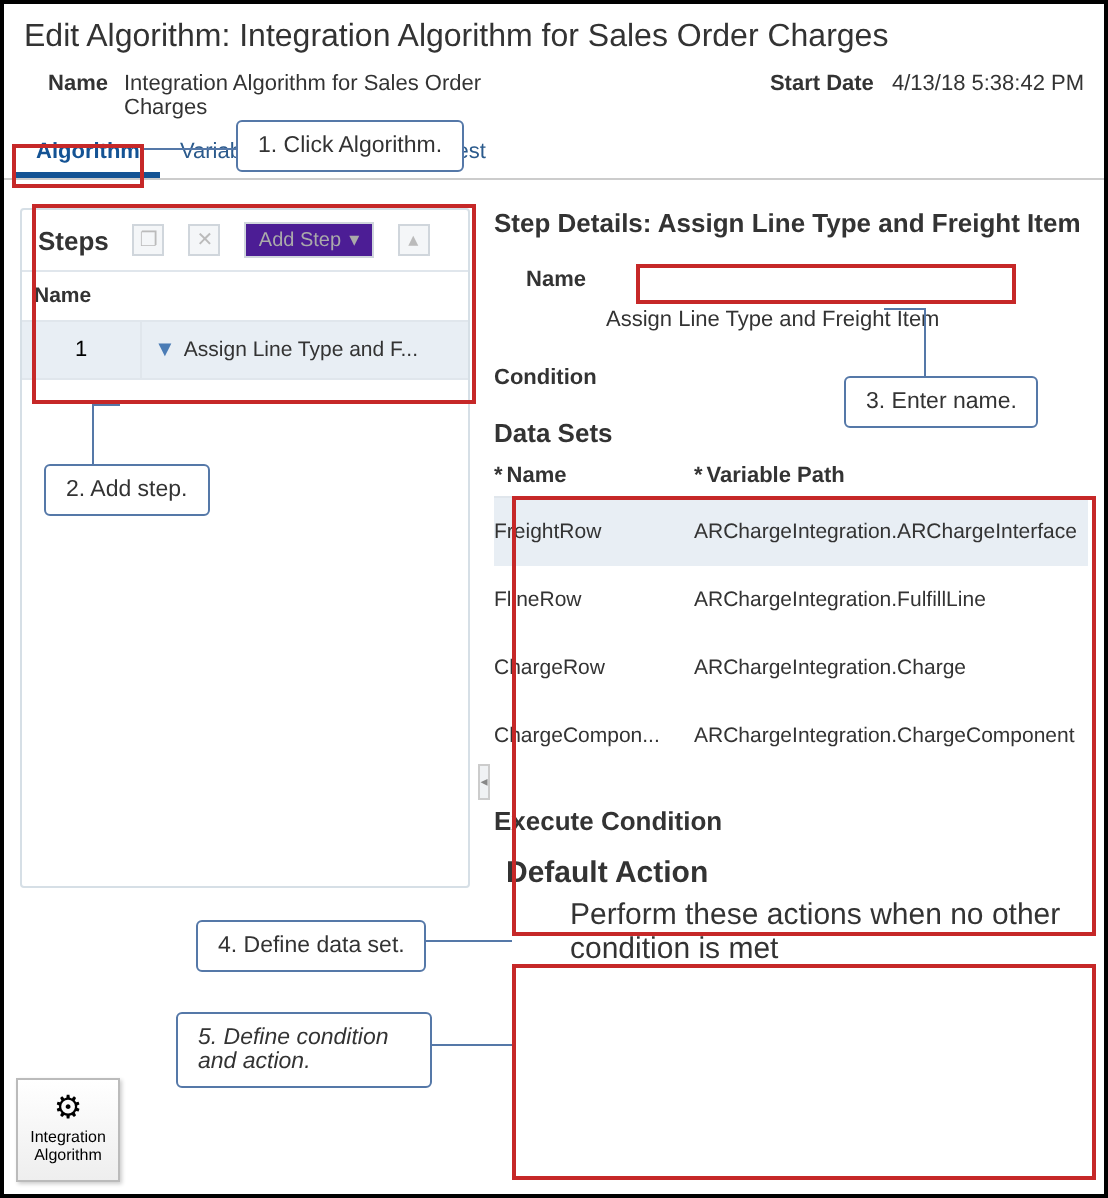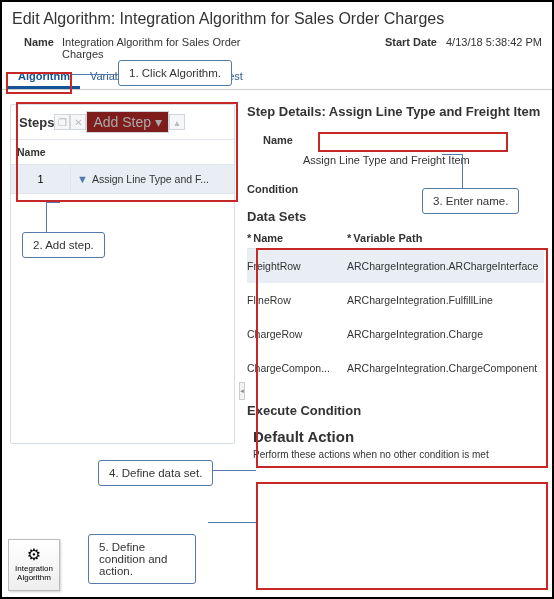--- a/index.html
+++ b/index.html
@@ -11,24 +11,24 @@
 .name-value { flex: 0 0 auto; width: 180px; font-size: 11px; color: #333; }
 .start-date { margin-left: auto; font-size: 11px; color: #333; }
 .start-date-label { font-weight: bold; margin-right: 6px; }
 .tabs { display: flex; border-bottom: 1px solid #ccc; padding: 0 6px; position: relative; }
 .tab { padding: 6px 10px 4px; font-size: 11px; color: #2b5a8c; cursor: pointer; }
 .tab.active { color: #145394; font-weight: bold; border-bottom: 3px solid #145394; }
 .content { display: flex; padding: 14px 8px 8px; gap: 12px; }
 .left-col { width: 225px; }
 .right-col { flex: 1; min-width: 0; }
 .steps-panel { border: 1px solid #d6dfe6; border-radius: 2px; height: 340px; display: flex; flex-direction: column; }
-.steps-head { display: flex; align-items: center; padding: 6px 8px; border-bottom: 1px solid #e0e6ec; gap: 0; }
+.steps-head { display: flex; align-items: center; padding: 6px 8px; border-bottom: 1px solid #e0e6ec; gap: 12px; }
 .steps-title { font-weight: bold; font-size: 13px; color: #333; }
 .toolbar-btn { width: 16px; height: 16px; background: #f4f6f8; border: 1px solid #d0d6dc; color: #bbb; font-size: 10px; display: inline-flex; align-items: center; justify-content: center; }
-.add-step-btn { padding: 2px 6px; border: 1px solid #d0d6dc; background: #7f1d1d; color: #aaa; font-size: 14px; display: flex; align-items: center; gap: 4px; }
+.add-step-btn { padding: 2px 6px; border: 1px solid #d0d6dc; background: #4c1d95; color: #aaa; font-size: 10px; display: flex; align-items: center; gap: 4px; }
 .col-head { display: flex; border-bottom: 1px solid #e0e6ec; }
 .col-head span { padding: 6px 6px; font-weight: bold; font-size: 10.5px; color: #333; }
 .col-seq { width: 60px; border-right: 1px solid #e0e6ec; }
 .col-name { flex: 1; }
 .step-row { display: flex; border-bottom: 1px solid #e0e6ec; background: #e8eef4; }
 .step-row .seq-cell { width: 60px; padding: 8px 6px; text-align: center; border-right: 1px solid #e0e6ec; font-size: 11px; }
 .step-row .name-cell { flex: 1; padding: 8px 6px; font-size: 10.5px; color: #333; display: flex; align-items: center; gap: 4px; overflow: hidden; white-space: nowrap; }
 .funnel { color: #4b7cb5; font-size: 11px; }
 .callout { position: absolute; background: #fff; border: 1px solid #5578a8; border-radius: 3px; padding: 6px 10px; font-size: 11.5px; color: #333; z-index: 100; }
 .callout-line { position: absolute; background: #5578a8; z-index: 99; }
@@ -43,21 +43,21 @@
 .ds-head span { font-weight: bold; font-size: 11px; color: #333; }
 .ds-name { width: 100px; }
 .ds-path { flex: 1; }
 .asterisk { color: #145394; margin-right: 2px; }
 .ds-row { display: flex; padding: 11px 0; font-size: 10.5px; color: #333; }
 .ds-row .ds-name { width: 100px; overflow: hidden; text-overflow: ellipsis; white-space: nowrap; }
 .ds-row .ds-path { flex: 1; overflow: hidden; text-overflow: ellipsis; white-space: nowrap; }
 .ds-row.highlight { background: #e8eef4; }
 .exec-title { font-weight: bold; font-size: 13px; color: #333; margin: 18px 0 10px; }
 .default-action { font-weight: bold; font-size: 15px; color: #333; margin: 6px 0 4px; padding-left: 6px; }
-.action-desc { font-size: 10px; color: #333; padding-left: 6px; }
+.action-desc { font-size: 15px; color: #333; padding-left: 6px; margin-left: 32px; }
 .integration-icon { position: absolute; left: 6px; bottom: 6px; width: 52px; height: 52px; border: 1px solid #bbb; background: linear-gradient(#fff,#eee); display: flex; flex-direction: column; align-items: center; justify-content: center; box-shadow: 1px 1px 2px rgba(0,0,0,0.2); }
 .gears { font-size: 16px; line-height: 1; }
 .int-label { font-size: 8px; text-align: center; line-height: 1.1; margin-top: 2px; }
 .divider-handle { position: absolute; left: 237px; top: 380px; width: 6px; height: 18px; background: #f0f2f4; border: 1px solid #ccc; font-size: 7px; display: flex; align-items: center; justify-content: center; color: #888; }
 </style>
 </head>
 <body>
 
 <div class="header">
   <div class="page-title">Edit Algorithm: Integration Algorithm for Sales Order Charges</div>
@@ -153,21 +153,21 @@
 <div class="callout-line" style="left:44px; top:200px; width:1px; height:30px;"></div>
 <div class="callout-line" style="left:44px; top:200px; width:14px; height:1px;"></div>
 
 <div class="callout" style="left:420px; top:186px;">3. Enter name.</div>
 <div class="callout-line" style="left:460px; top:152px; width:1px; height:34px;"></div>
 <div class="callout-line" style="left:440px; top:152px; width:20px; height:1px;"></div>
 
 <div class="callout" style="left:96px; top:458px;">4. Define data set.</div>
 <div class="callout-line" style="left:206px; top:468px; width:48px; height:1px;"></div>
 
-<div class="callout" style="left:86px; top:532px; width:108px;">5. Define condition and action.</div>
+<div class="callout" style="left:86px; top:504px; width:128px;font-style:italic;">5. Define condition and action.</div>
 <div class="callout-line" style="left:206px; top:520px; width:48px; height:1px;"></div>
 
 <div class="divider-handle">◂</div>
 
 <div class="integration-icon">
   <div class="gears">⚙</div>
   <div class="int-label">Integration Algorithm</div>
 </div>
 
 </body></html>

